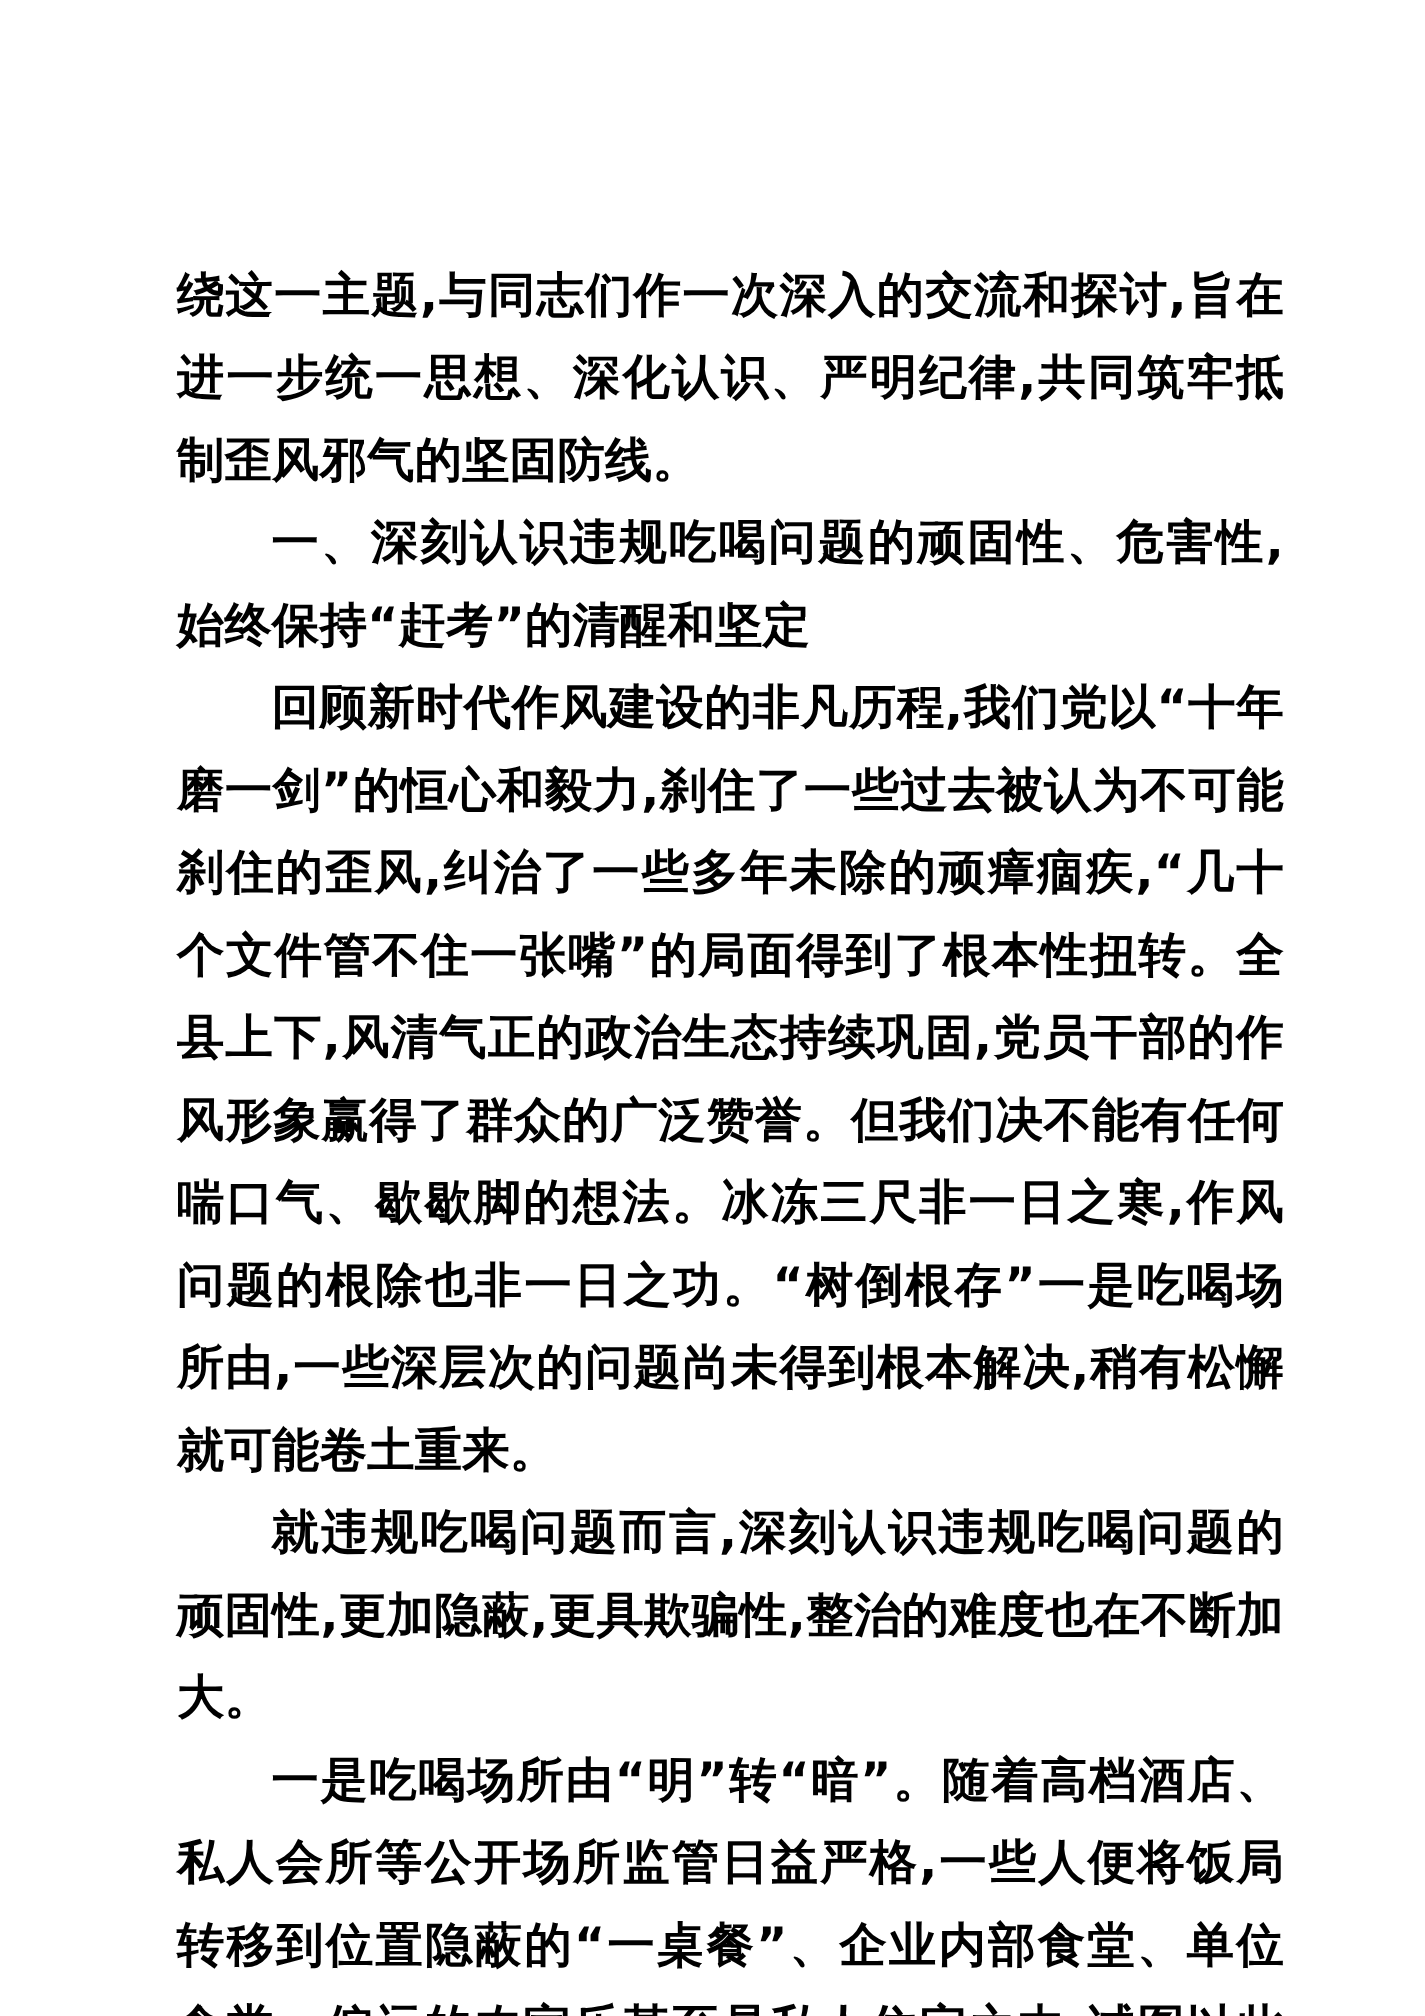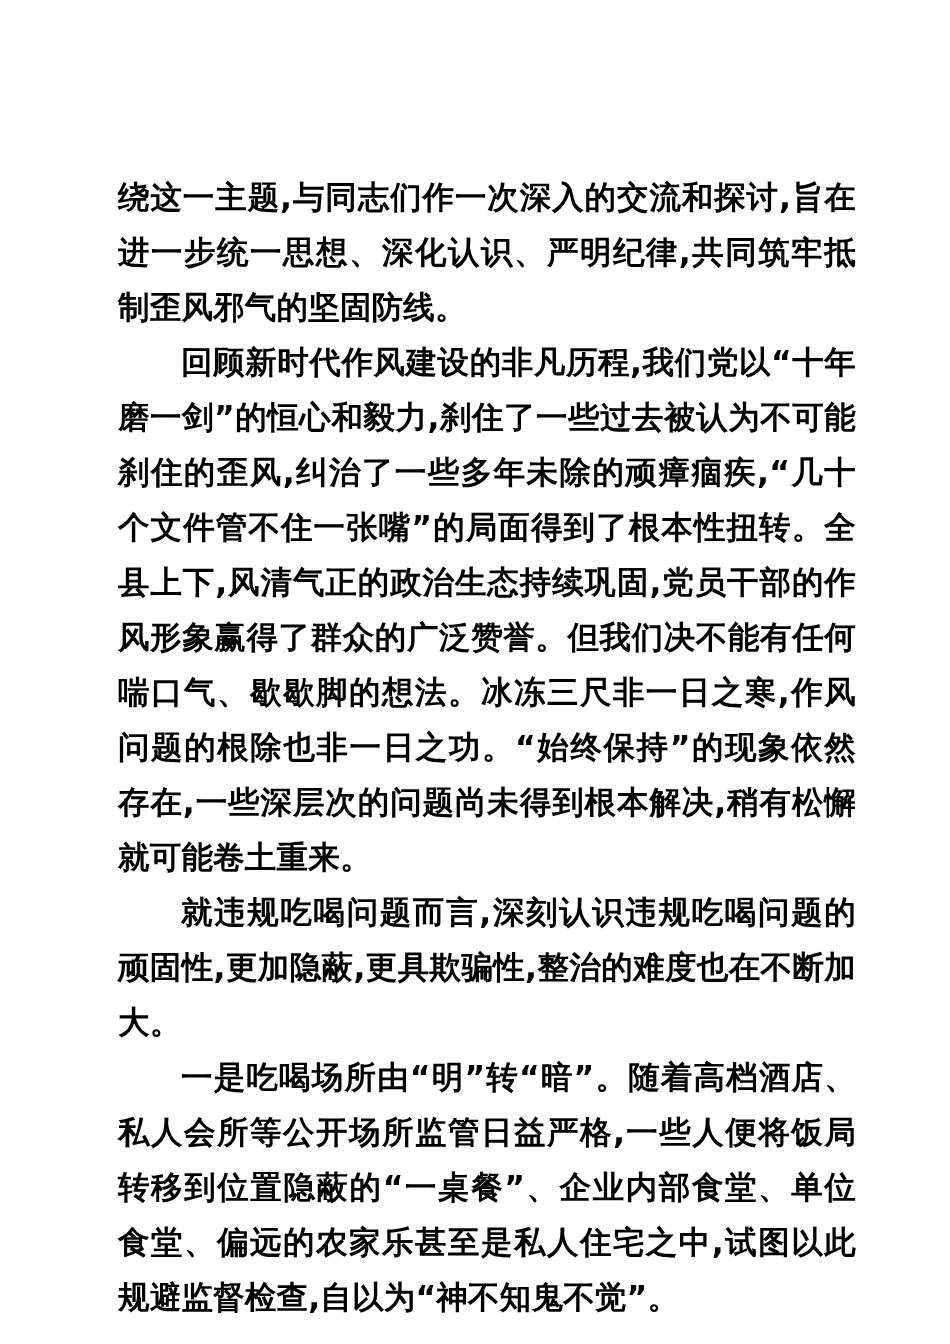--- a/index.html
+++ b/index.html
@@ -40,18 +40,19 @@
   .para.heading {
     text-indent: 2em;
   }
 </style>
 </head>
 <body>
 
 <div class="page">
   <div class="doc-body">
     <p class="para">绕这一主题,与同志们作一次深入的交流和探讨,旨在进一步统一思想、深化认识、严明纪律,共同筑牢抵制歪风邪气的坚固防线。</p>
-    <p class="para indent">回顾新时代作风建设的非凡历程,我们党以“十年磨一剑”的恒心和毅力,刹住了一些过去被认为不可能刹住的歪风,纠治了一些多年未除的顽瘴痼疾,“几十个文件管不住一张嘴”的局面得到了根本性扭转。全县上下,风清气正的政治生态持续巩固,党员干部的作风形象赢得了群众的广泛赞誉。但我们决不能有任何喘口气、歇歇脚的想法。冰冻三尺非一日之寒,作风问题的根除也非一日之功。“始终保持”的现象依然存在,一些深层次的问题尚未得到根本解决,稍有松懈就可能卷土重来。</p>
+    <p class="para heading">一、深刻认识违规吃喝问题的顽固性、危害性,始终保持“赶考”的清醒和坚定</p>
+    <p class="para indent">回顾新时代作风建设的非凡历程,我们党以“十年磨一剑”的恒心和毅力,刹住了一些过去被认为不可能刹住的歪风,纠治了一些多年未除的顽瘴痼疾,“几十个文件管不住一张嘴”的局面得到了根本性扭转。全县上下,风清气正的政治生态持续巩固,党员干部的作风形象赢得了群众的广泛赞誉。但我们决不能有任何喘口气、歇歇脚的想法。冰冻三尺非一日之寒,作风问题的根除也非一日之功。“树倒根存”一是吃喝场所由,一些深层次的问题尚未得到根本解决,稍有松懈就可能卷土重来。</p>
     <p class="para indent">就违规吃喝问题而言,深刻认识违规吃喝问题的顽固性,更加隐蔽,更具欺骗性,整治的难度也在不断加大。</p>
     <p class="para indent">一是吃喝场所由“明”转“暗”。随着高档酒店、私人会所等公开场所监管日益严格,一些人便将饭局转移到位置隐蔽的“一桌餐”、企业内部食堂、单位食堂、偏远的农家乐甚至是私人住宅之中,试图以此规避监督检查,自以为“神不知鬼不觉”。</p>
 
   </div>
 </div>
 
 </body></html>

